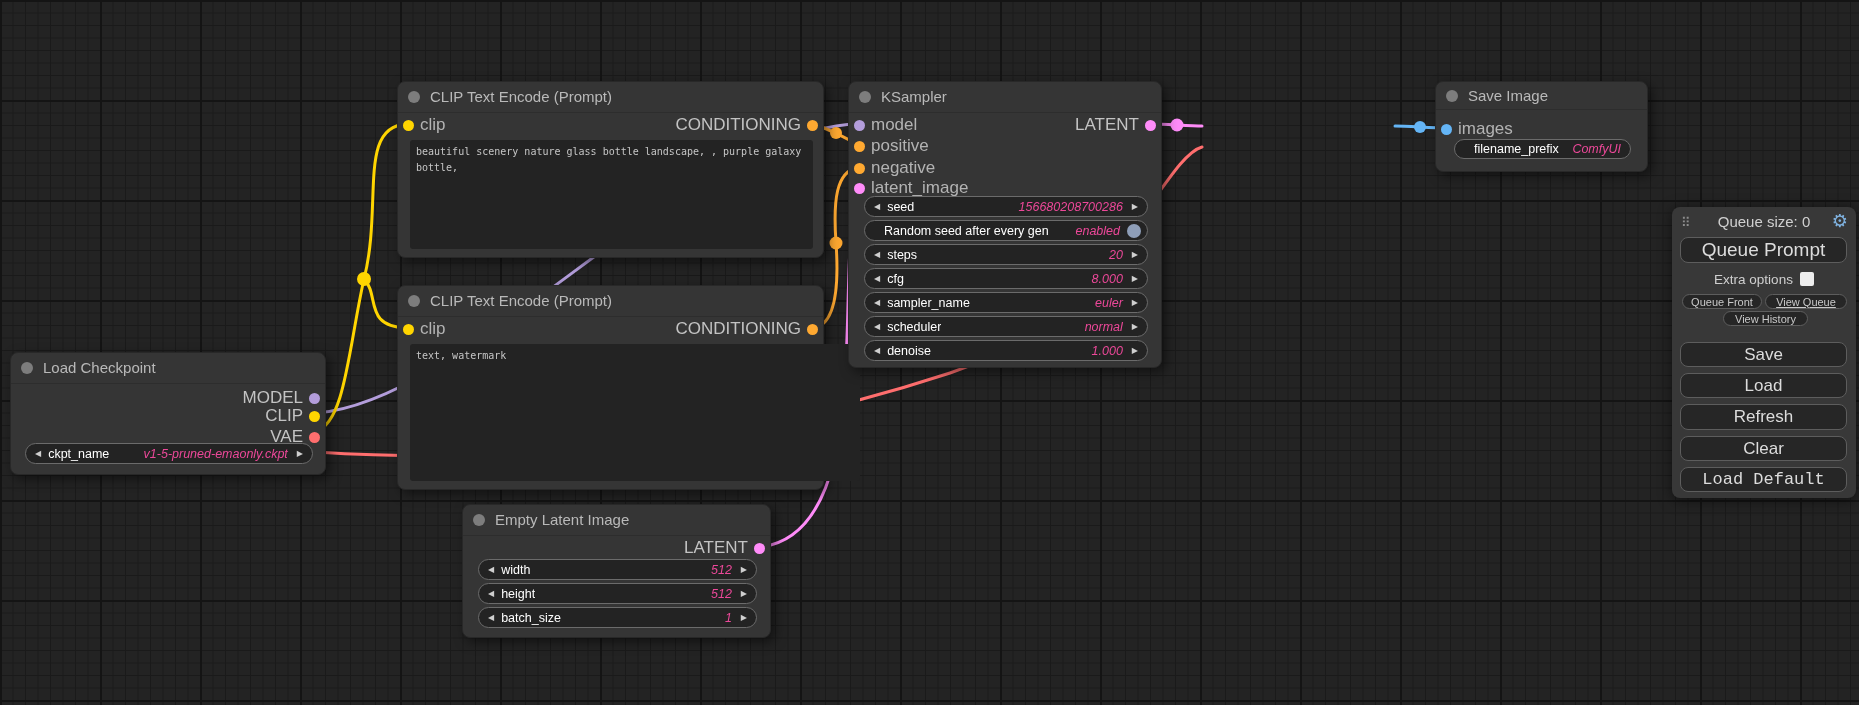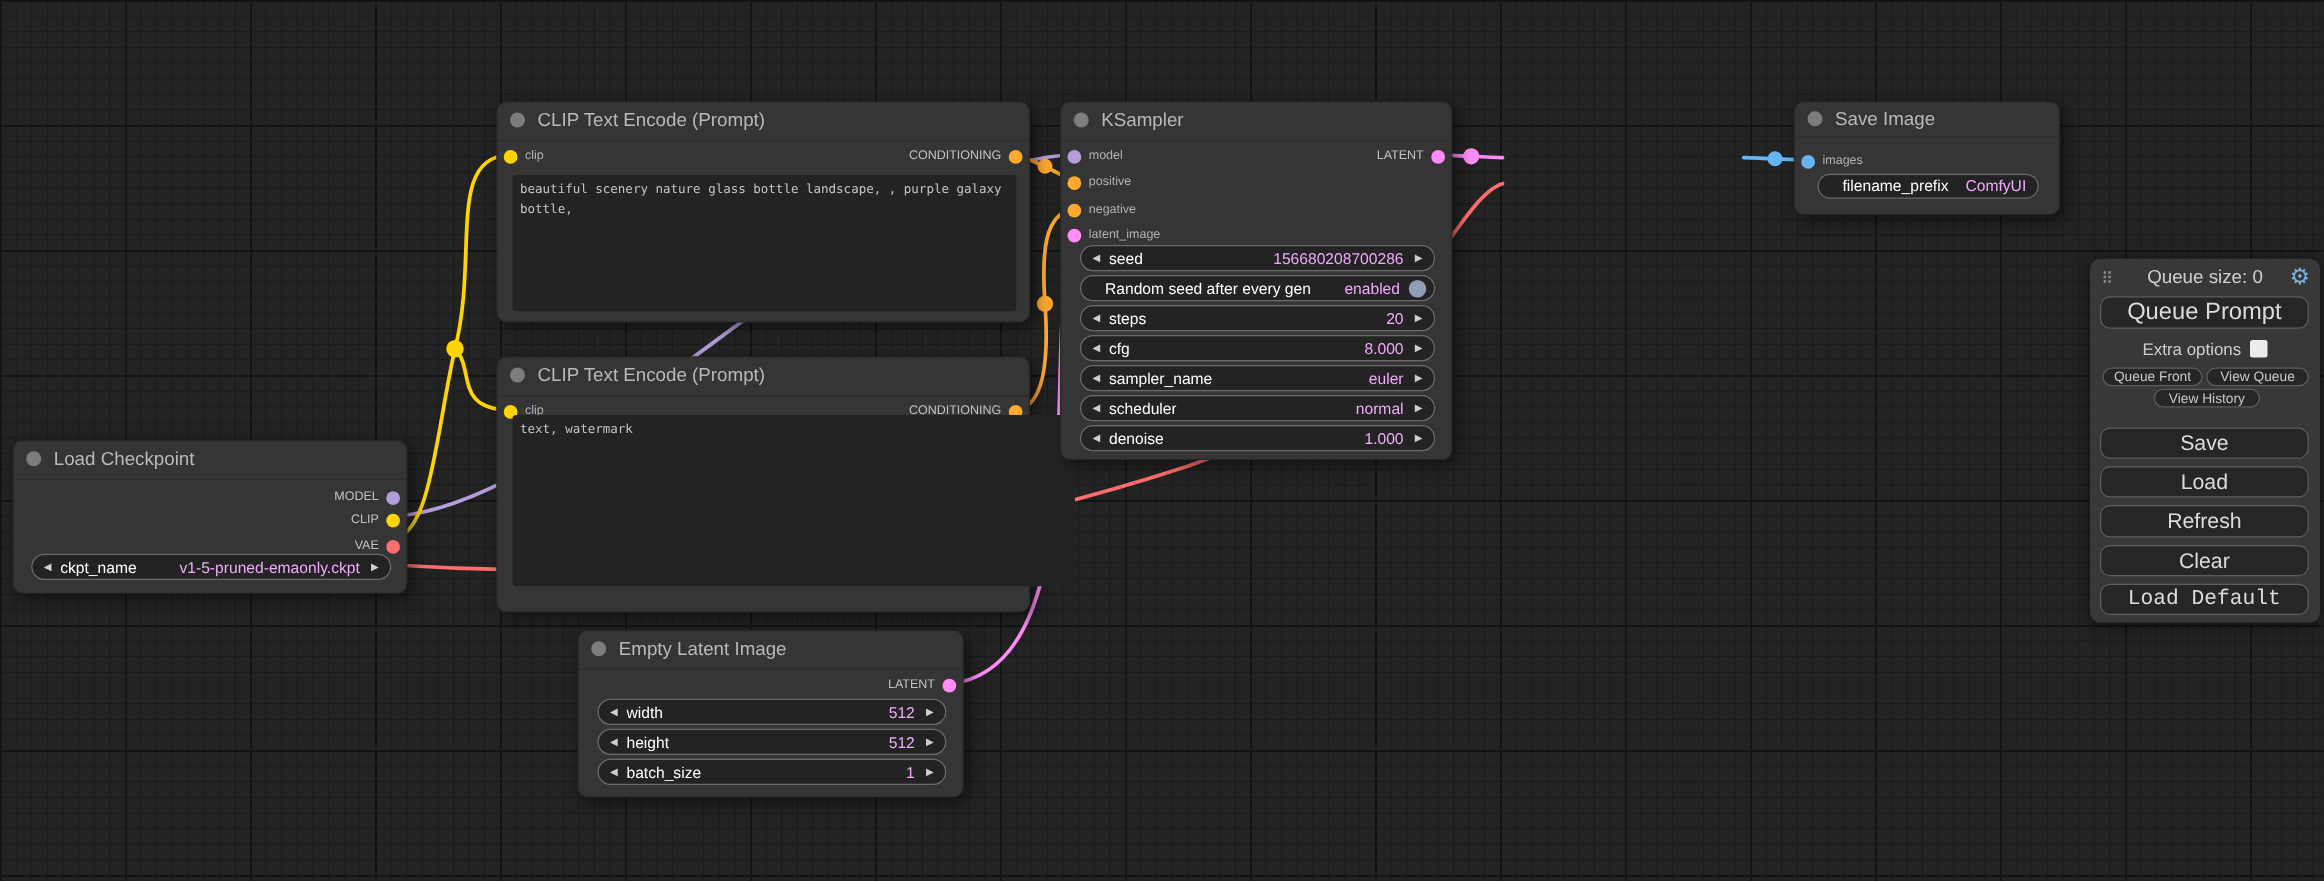--- a/index.html
+++ b/index.html
@@ -12,36 +12,36 @@
       linear-gradient(#1a1a1a 1px,transparent 1px),
       linear-gradient(90deg,#1a1a1a 1px,transparent 1px);
     background-size:100px 100px,100px 100px,12.5px 12.5px,12.5px 12.5px;}
   #wires{position:absolute;left:0;top:0;z-index:0;}
   .node{position:absolute;background:#353535;border:1px solid #282828;border-radius:8px;
     box-shadow:4px 4px 12px rgba(0,0,0,.5);z-index:1;box-sizing:border-box;}
   .node-header{height:30px;line-height:30px;padding-left:10px;border-bottom:1px solid #2d2d2d;
     color:#b9b9b9;font-size:15px;white-space:nowrap;overflow:hidden;}
   .ndot{display:inline-block;width:12px;height:12px;border-radius:50%;background:#7d7d7d;
     margin-right:10px;vertical-align:-1px;}
-  .slot{position:absolute;height:16px;line-height:16px;font-size:10px;color:#b3b3b3;white-space:nowrap;}
+  .slot{position:absolute;height:16px;line-height:16px;font-size:17px;color:#b3b3b3;white-space:nowrap;}
   .slot .pdot{position:absolute;top:2.5px;width:11px;height:11px;border-radius:50%;background:#888;}
   .slot.in{left:0;padding-left:22px;}
   .slot.in .pdot{left:5px;}
   .slot.out{right:0;padding-right:22px;text-align:right;color:#c3c3c3;}
   .slot.out .pdot{right:5px;}
   .prompt{position:absolute;background:#232323;border-radius:3px;color:#c6c6c6;
     font-family:"DejaVu Sans Mono",monospace;font-size:10px;line-height:16px;
     padding:4px 6px;box-sizing:border-box;white-space:pre-wrap;overflow:hidden;}
   .widget{position:absolute;height:21px;background:#232323;border:1px solid #6b6b6b;
     border-radius:11px;display:flex;align-items:center;box-sizing:border-box;
     padding:0 9px;font-size:12.5px;}
   .widget .arrow{color:#cfcfcf;font-size:8px;line-height:1;flex:0 0 auto;}
   .widget .wlabel{color:#ffffff;margin-left:7px;overflow:hidden;}
   .widget.no-arrows .wlabel{margin-left:10px;}
-  .widget .wvalue{margin-left:auto;color:#f0abfc;}
+  .widget .wvalue{margin-left:auto;color:#ec4899;font-style:italic;}
   .widget .arrow.right{margin-left:9px;}
   .toggle{width:14px;height:14px;border-radius:50%;margin-left:7px;margin-right:-3px;flex:0 0 auto;}
   #menu{position:absolute;left:1672px;top:207px;width:184px;height:291px;background:#383838;
     border-radius:8px;box-shadow:0 2px 14px rgba(0,0,0,.55);z-index:2;}
   #menu .mrow{position:absolute;left:0;width:100%;display:flex;justify-content:center;}
   .btn{position:absolute;background:#262626;border:1px solid #5d5d5d;border-radius:8px;color:#dcdcdc;
     display:flex;align-items:center;justify-content:center;box-sizing:border-box;white-space:nowrap;}
   .btn.big{left:8px;width:167px;height:25px;font-size:17px;}
   .btn.small{height:15px;font-size:11px;border-radius:9px;color:#c9c9c9;}
   #queue-prompt{left:8px;top:30px;width:167px;height:26px;font-size:19px;}
@@ -93,21 +93,21 @@
     <div class="node-header"><span class="ndot"></span><span>CLIP Text Encode (Prompt)</span></div>
     <div class="slot in" style="top:35px;"><span class="pdot" style="background-color: rgb(255, 213, 0);"></span><span>clip</span></div>
     <div class="slot out" style="top:35px;"><span>CONDITIONING</span><span class="pdot" style="background-color: rgb(255, 169, 49);"></span></div>
     <div class="prompt" style="left:12px;top:58px;width:403px;height:109px;">beautiful scenery nature glass bottle landscape, , purple galaxy bottle,</div>
   </div>
 
   <div class="node" style="left:397px;top:285px;width:427px;height:205px;">
     <div class="node-header"><span class="ndot"></span><span>CLIP Text Encode (Prompt)</span></div>
     <div class="slot in" style="top:35px;"><span class="pdot" style="background-color: rgb(255, 213, 0);"></span><span>clip</span></div>
     <div class="slot out" style="top:35px;"><span>CONDITIONING</span><span class="pdot" style="background-color: rgb(255, 169, 49);"></span></div>
-    <div class="prompt" style="left:12px;top:46px;width:450px;height:137px;">text, watermark</div>
+    <div class="prompt" style="left:12px;top:58px;width:450px;height:137px;">text, watermark</div>
   </div>
 
   <div class="node" style="left:848px;top:81px;width:314px;height:287px;">
     <div class="node-header"><span class="ndot"></span><span>KSampler</span></div>
     <div class="slot in" style="top:35px;"><span class="pdot" style="background-color: rgb(179, 157, 219);"></span><span>model</span></div>
     <div class="slot in" style="top:56px;"><span class="pdot" style="background-color: rgb(255, 169, 49);"></span><span>positive</span></div>
     <div class="slot in" style="top:78px;"><span class="pdot" style="background-color: rgb(255, 169, 49);"></span><span>negative</span></div>
     <div class="slot in" style="top:98px;"><span class="pdot" style="background-color: rgb(255, 140, 249);"></span><span>latent_image</span></div>
     <div class="slot out" style="top:35px;"><span>LATENT</span><span class="pdot" style="background-color: rgb(255, 140, 249);"></span></div>
 
@@ -195,21 +195,21 @@
     <div id="gear">⚙</div>
 
     <div class="btn" id="queue-prompt">Queue Prompt</div>
 
     <div class="mrow" style="top:65px;height:16px;">
       <span id="extra-label">Extra options</span>
       <span id="extra-checkbox"></span>
     </div>
 
     <div class="btn small" style="left:10px;top:87px;width:80px;">Queue Front</div>
-    <div class="btn small" style="left:93px;top:87px;width:82px;">View Queue</div>
+    <div class="btn small" style="left:93px;top:87px;width:82px;text-decoration:underline;">View Queue</div>
     <div class="btn small" style="left:51px;top:104px;width:85px;">View History</div>
 
     <div class="btn big" style="top:135px;">Save</div>
     <div class="btn big" style="top:166px;">Load</div>
     <div class="btn big" style="top:197px;height:26px;">Refresh</div>
     <div class="btn big" style="top:229px;">Clear</div>
     <div class="btn big" style="top:260px;font-family:Liberation Mono, monospace;">Load Default</div>
   </div>
 
 </div>

